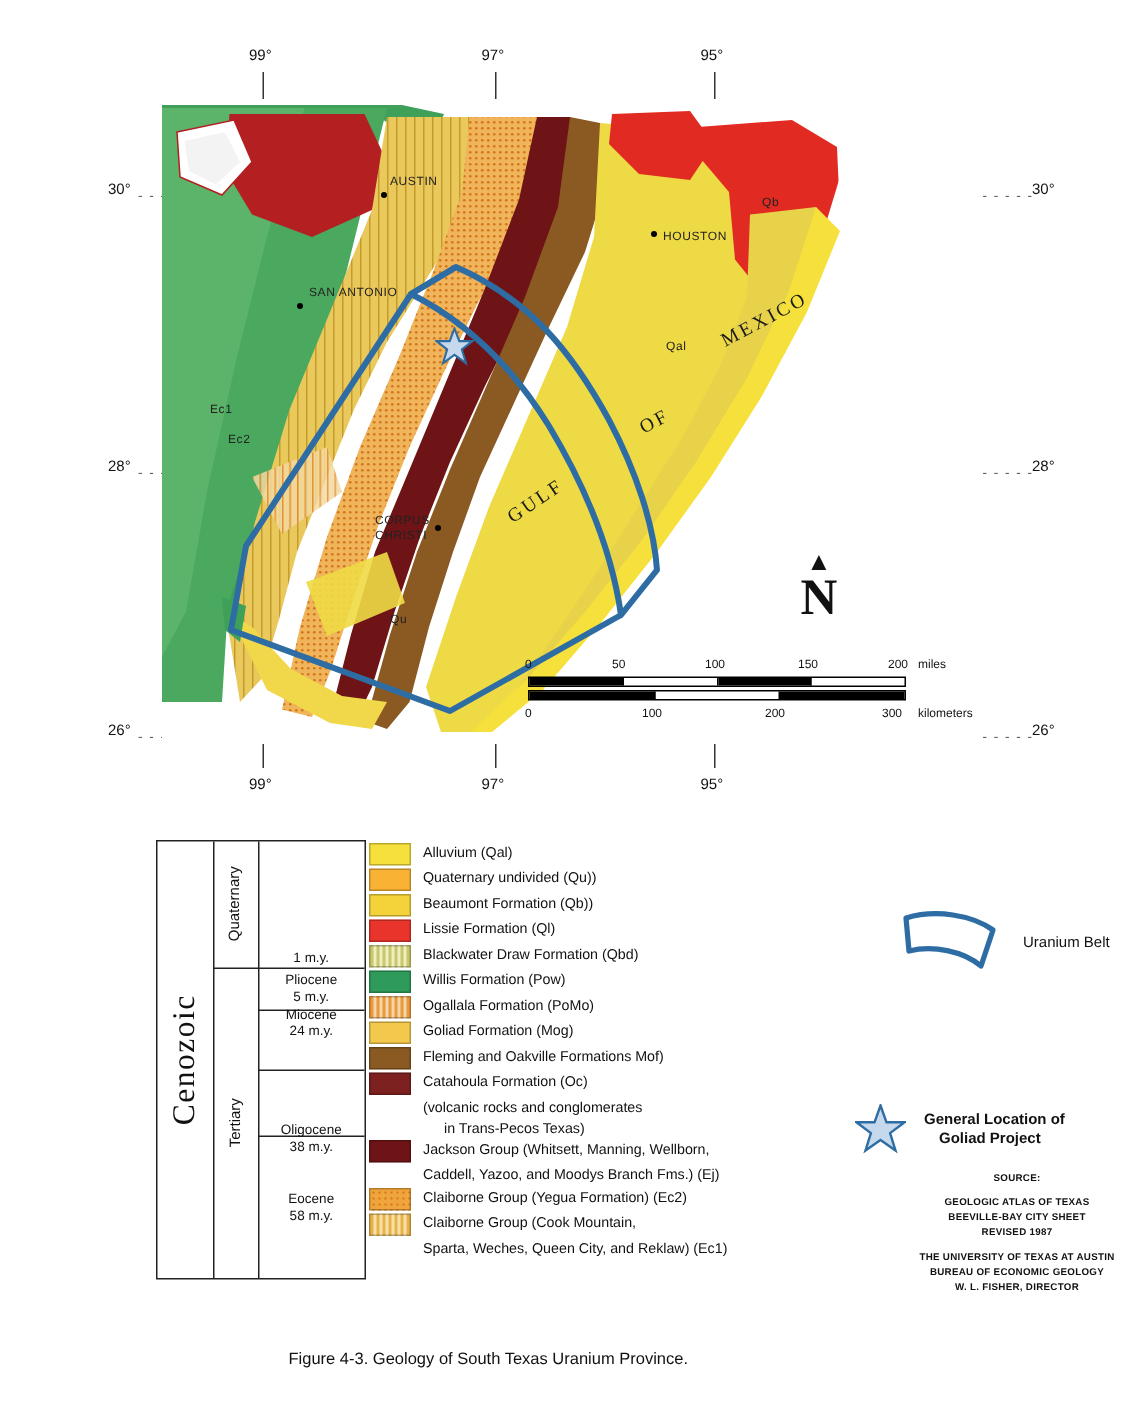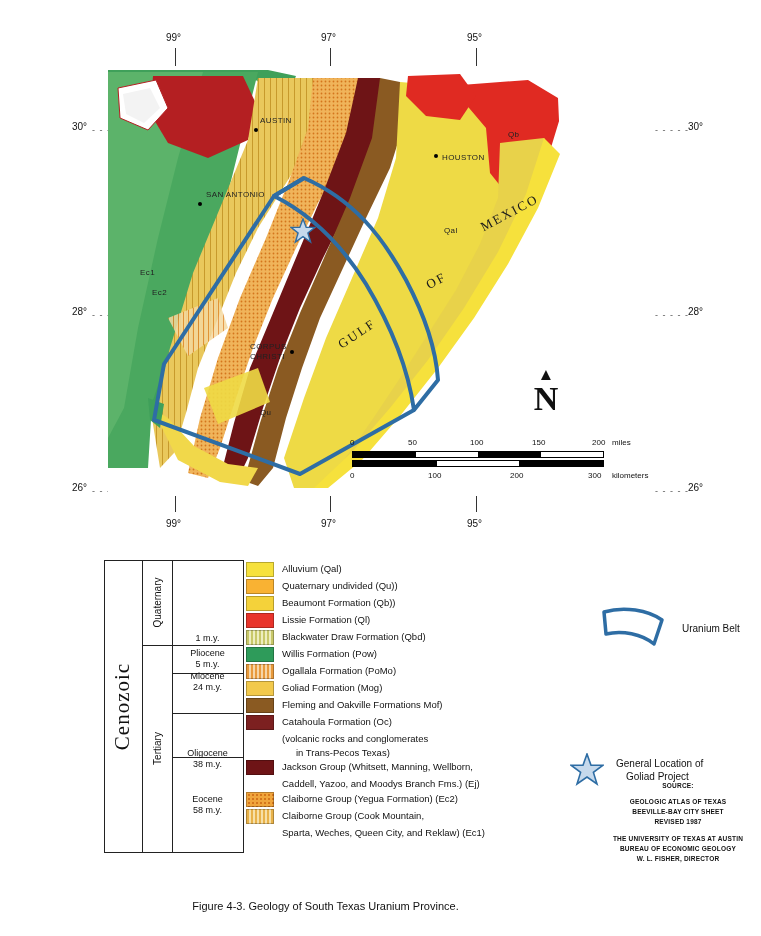--- a/index.html
+++ b/index.html
@@ -204,22 +204,22 @@
   }
 
   
   #key-belt {
     position: absolute;
     left: 596px; top: 600px;
     width: 160px; height: 70px;
   }
   #key-star {
     position: absolute;
-    left: 570px; top: 753px;
-    width: 190px; height: 50px;
+    left: 570px; top: 736px;
+    width: 190px; height: 50px; font-weight: bold;
   }
   .key-text {
     position: absolute;
     font-size: 10px;
     line-height: 13px;
     color: #111;
   }
 
   #source-block {
     position: absolute;

